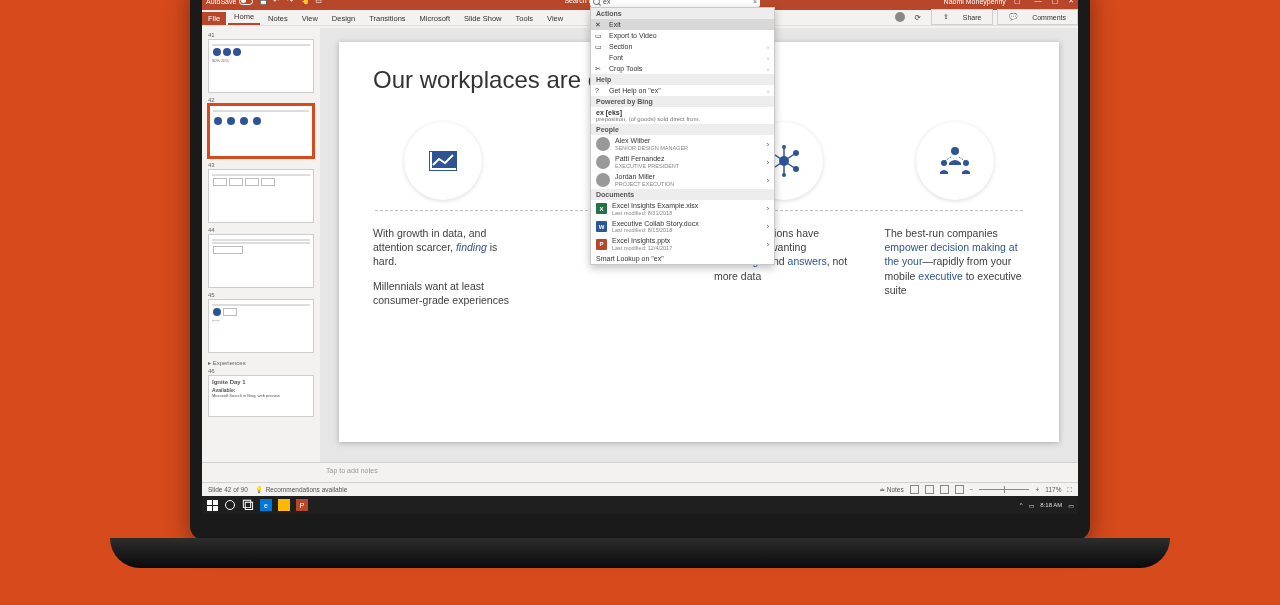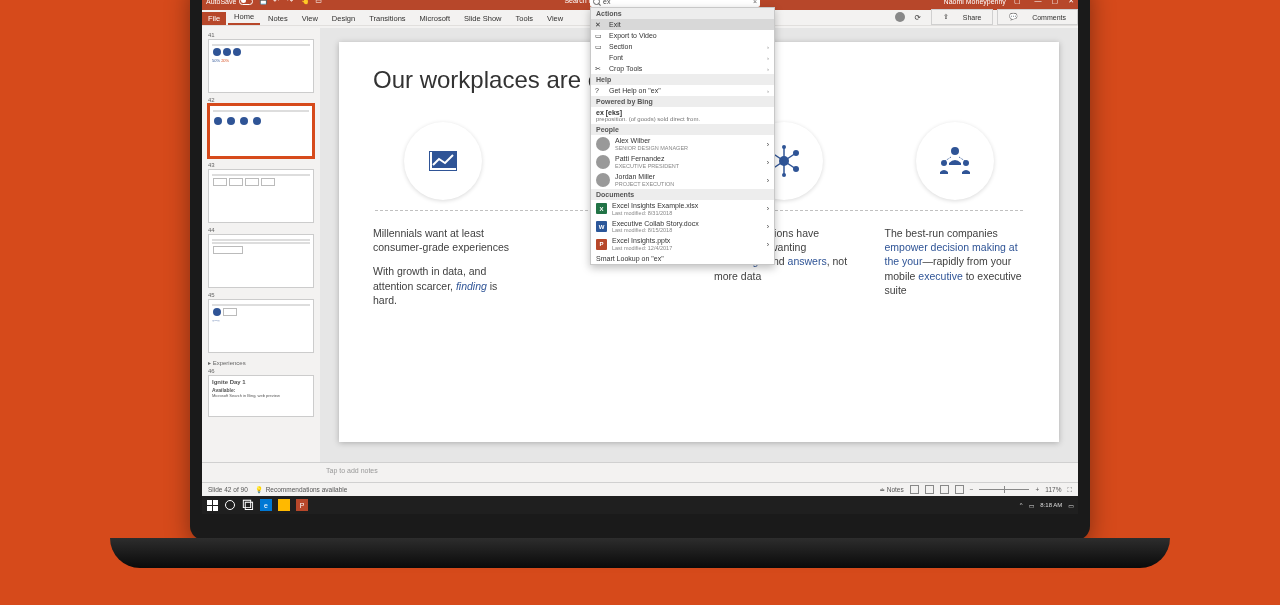--- a/index.html
+++ b/index.html
@@ -290,22 +290,22 @@
           <div class="cols">
             <div class="col">
               <div class="circ">
                 <svg viewBox="0 0 40 40">
                     <rect x="6" y="10" width="28" height="20" fill="#2f5496"></rect>
                     <path d="M10 24 L16 18 L22 22 L30 14" stroke="#fff" stroke-width="2" fill="none"></path>
                     <rect x="7" y="11" width="2" height="18" fill="#fff"></rect>
                     <rect x="7" y="27" width="26" height="2" fill="#fff"></rect>
                   </svg>
               </div>
+              <p><span>With growth in data, and attention scarcer, </span><em>finding</em><span> is hard.</span></p>
               <p>Millennials want at least consumer-grade experiences</p>
-              <p><span>With growth in data, and attention scarcer, </span><em>finding</em><span> is hard.</span></p>
             </div>
             <div class="col" style="visibility:hidden">
               <div class="circ"></div>
                 <p>placeholder hidden behind dropdown text here and more</p>
             </div>
             <div class="col">
               <div class="circ">
                 <svg viewBox="0 0 40 40">
                     <g fill="#2f5496">
                       <circle cx="20" cy="20" r="5"></circle>

